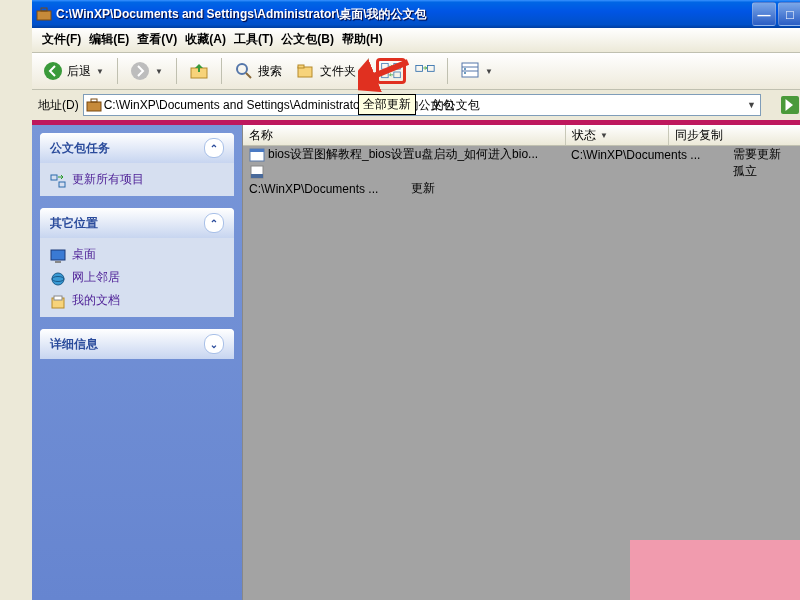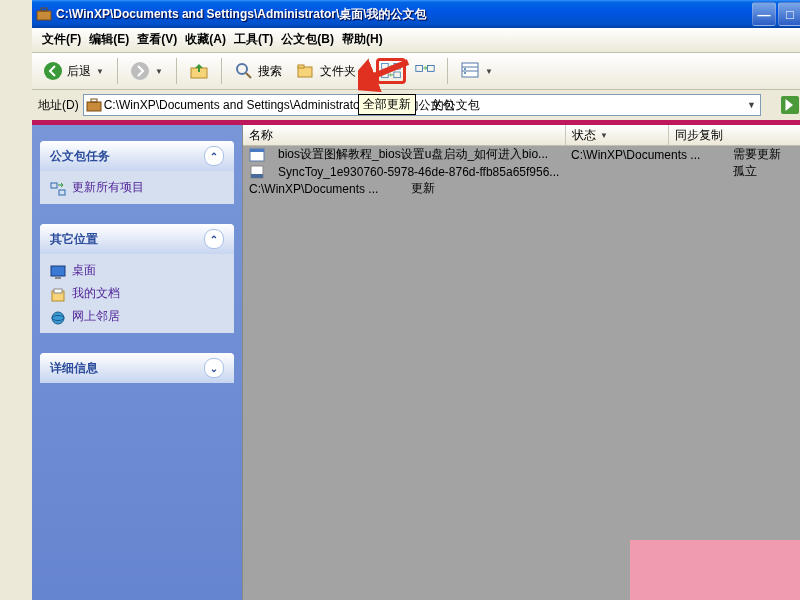--- a/index.html
+++ b/index.html
@@ -23,33 +23,33 @@
 .drop{width:10px;height:10px;display:flex;align-items:center;justify-content:center;color:#444;font-size:8px;}
 .arrow{position:absolute;left:358px;top:56px;pointer-events:none;}
 .addrbar{height:26px;background:#ece9d8;display:flex;align-items:center;padding:2px 6px;border-bottom:5px solid #be185d;gap:4px;}
 .addrbox{flex:1;height:20px;background:#fff;border:1px solid #7f9db9;display:flex;align-items:center;padding:0 2px;position:relative;}
 .addrbox .ficn{width:16px;height:16px;margin-right:2px;}
 .tooltip{position:absolute;left:274px;top:-1px;background:#ffffe1;border:1px solid #000;padding:1px 4px;font-size:12px;z-index:5;white-space:nowrap;}
 .gobtn{display:flex;align-items:center;gap:3px;margin-left:16px;}
 .gobtn .gicn{width:18px;height:18px;background:#4a9a3a;border-radius:2px;display:flex;align-items:center;justify-content:center;color:#fff;}
 .content{flex:1;display:flex;background:#6b8fd4;}
 .sidebar{width:208px;background:linear-gradient(to bottom,#7896d8 0%,#6685d0 100%);padding:8px;display:flex;flex-direction:column;gap:12px;}
-.panel{background:#eef3fb;border-radius:4px 4px 0 0;overflow:hidden;margin-top:8px;}
+.panel{background:#eef3fb;border-radius:4px 4px 0 0;overflow:hidden;}
 .panel .phdr{background:linear-gradient(to bottom,#fff 0%,#c7d5f0 100%);color:#2a4b9b;font-weight:bold;padding:5px 10px;display:flex;align-items:center;justify-content:space-between;border-radius:4px 4px 0 0;}
 .panel .phdr .chev{width:18px;height:18px;border-radius:9px;background:#fff;border:1px solid #a8c0e8;display:flex;align-items:center;justify-content:center;color:#2a4b9b;font-size:10px;}
 .panel .pbody{background:#d6dff0;padding:8px 10px;display:flex;flex-direction:column;gap:6px;}
 .panel .pitem{display:flex;align-items:center;gap:6px;color:#4c1d95;cursor:pointer;}
 .filearea{flex:1;background:#a3a3a3;border-left:1px solid #888;display:flex;flex-direction:column;}
 .colhdr{height:20px;background:linear-gradient(to bottom,#fff,#ece9d8);border-bottom:1px solid #c0c0b0;display:flex;}
 .colhdr .col{border-right:1px solid #c8c8b8;padding:2px 6px;display:flex;align-items:center;}
 .colhdr .col.stat::after{content:"▼";font-size:8px;color:#444;margin-left:4px;}
 .filelist{flex:1;overflow:auto;}
 .row{display:flex;height:17px;align-items:center;}
 .row .cell{padding:0 6px;white-space:nowrap;overflow:hidden;}
-.row .cell.nm{display:flex;align-items:center;gap:13px;}
+.row .cell.nm{display:flex;align-items:center;gap:3px;}
 .ficn16{width:16px;height:14px;flex-shrink:0;}
 .watermark{position:absolute;right:0;bottom:0;width:170px;height:60px;background:#ff9ab0;opacity:.85;}
 .container{position:relative;width:800px;height:600px;}
 svg{display:block;}
 </style>
 </head>
 <body>
 
 <div class="container">
 <div class="window">
@@ -227,34 +227,34 @@
                   <svg viewBox="0 0 16 16">
                     <rect x="1" y="2" width="14" height="10" fill="#3a7ad4" stroke="#1a3a7a"></rect>
                     <rect x="5" y="13" width="6" height="2" fill="#888"></rect>
                   </svg>
                 </span>
             <span>桌面</span>
           </div>
           <div class="pitem">
             <span class="ficn16">
                   <svg viewBox="0 0 16 16">
+                    <circle cx="8" cy="8" r="6" fill="#3a9ad4" stroke="#1a5a8a"></circle>
+                    <ellipse cx="8" cy="8" rx="6" ry="2.5" fill="none" stroke="#1a5a8a"></ellipse>
+                  </svg>
+                </span>
+            <span>网上邻居</span>
+          </div>
+          <div class="pitem">
+            <span class="ficn16">
+                  <svg viewBox="0 0 16 16">
                     <rect x="2" y="4" width="12" height="10" fill="#f7d37a" stroke="#b58a2a"></rect>
                     <rect x="4" y="2" width="8" height="4" fill="#fff" stroke="#888"></rect>
                   </svg>
                 </span>
             <span>我的文档</span>
-          </div>
-          <div class="pitem">
-            <span class="ficn16">
-                  <svg viewBox="0 0 16 16">
-                    <circle cx="8" cy="8" r="6" fill="#3a9ad4" stroke="#1a5a8a"></circle>
-                    <ellipse cx="8" cy="8" rx="6" ry="2.5" fill="none" stroke="#1a5a8a"></ellipse>
-                  </svg>
-                </span>
-            <span>网上邻居</span>
           </div>
         </div>
       </div>
 
       <div class="panel collapsed">
         <div class="phdr">
           <span>详细信息</span>
           <span class="chev">⌄</span>
         </div>
       </div>
@@ -281,21 +281,20 @@
           <div class="cell" style="width:90px">需要更新</div>
         </div>
         <div class="row">
           <div class="cell nm" style="width:310px">
             <span class="ficn16">
                   <svg viewBox="0 0 16 14">
                     <rect x="2" y="1" width="12" height="12" fill="#fff" stroke="#888"></rect>
                     <rect x="2" y="9" width="12" height="4" fill="#4a6a9a"></rect>
                   </svg>
                 </span>
-            <span>SyncToy_1e930760-5978-46de-876d-ffb85a65f956...</span>
           </div>
           <div class="cell" style="width:150px"></div>
           <div class="cell" style="width:90px">孤立</div>
         </div>
         <div class="row">
           <div class="cell" style="width:150px">C:\WinXP\Documents ...</div>
           <div class="cell" style="width:90px">更新</div>
         </div>
       </div>
     </div>

